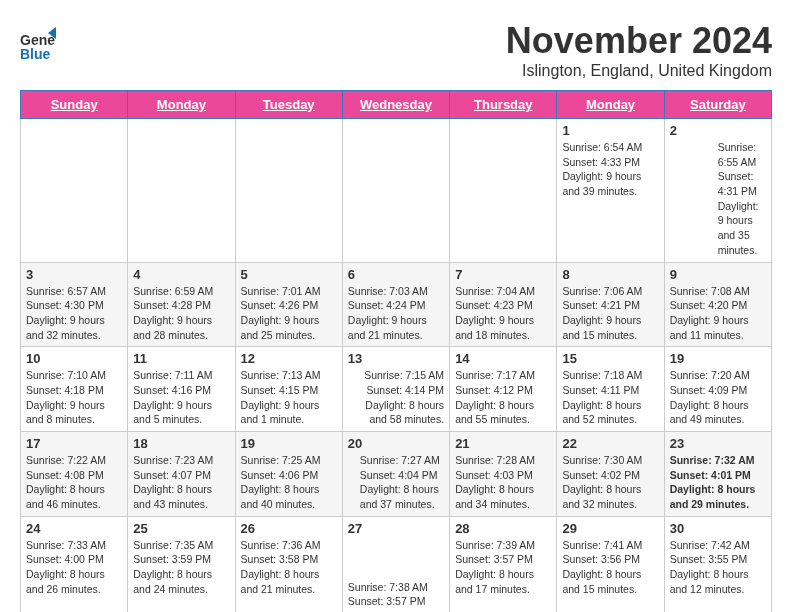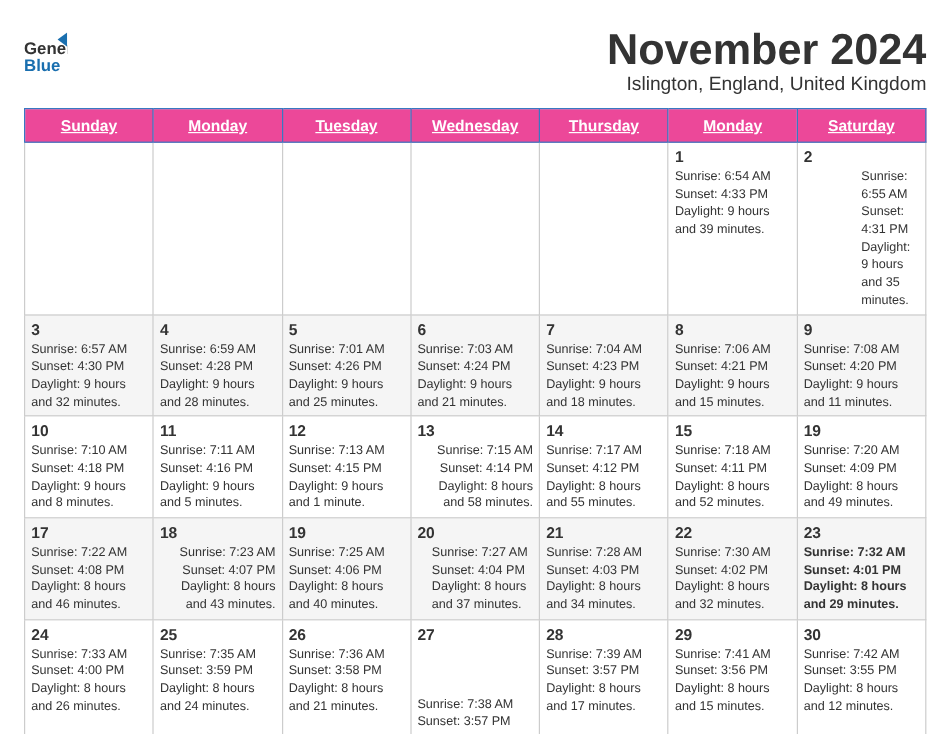--- a/index.html
+++ b/index.html
@@ -236,21 +236,21 @@
       <tr>
         <td>
           <span class="day-num">17</span>
           <div class="day-info" style="white-space: pre-line;">Sunrise: 7:22 AM
 Sunset: 4:08 PM
 Daylight: 8 hours
 and 46 minutes.</div>
         </td>
         <td>
           <span class="day-num">18</span>
-          <div class="day-info" style="white-space: pre-line; text-align: right;">Sunrise: 7:23 AM
+          <div class="day-info" style="white-space: pre-line;">Sunrise: 7:23 AM
 Sunset: 4:07 PM
 Daylight: 8 hours
 and 43 minutes.</div>
         </td>
         <td>
           <span class="day-num">19</span>
           <div class="day-info" style="white-space: pre-line;">Sunrise: 7:25 AM
 Sunset: 4:06 PM
 Daylight: 8 hours
 and 40 minutes.</div>

